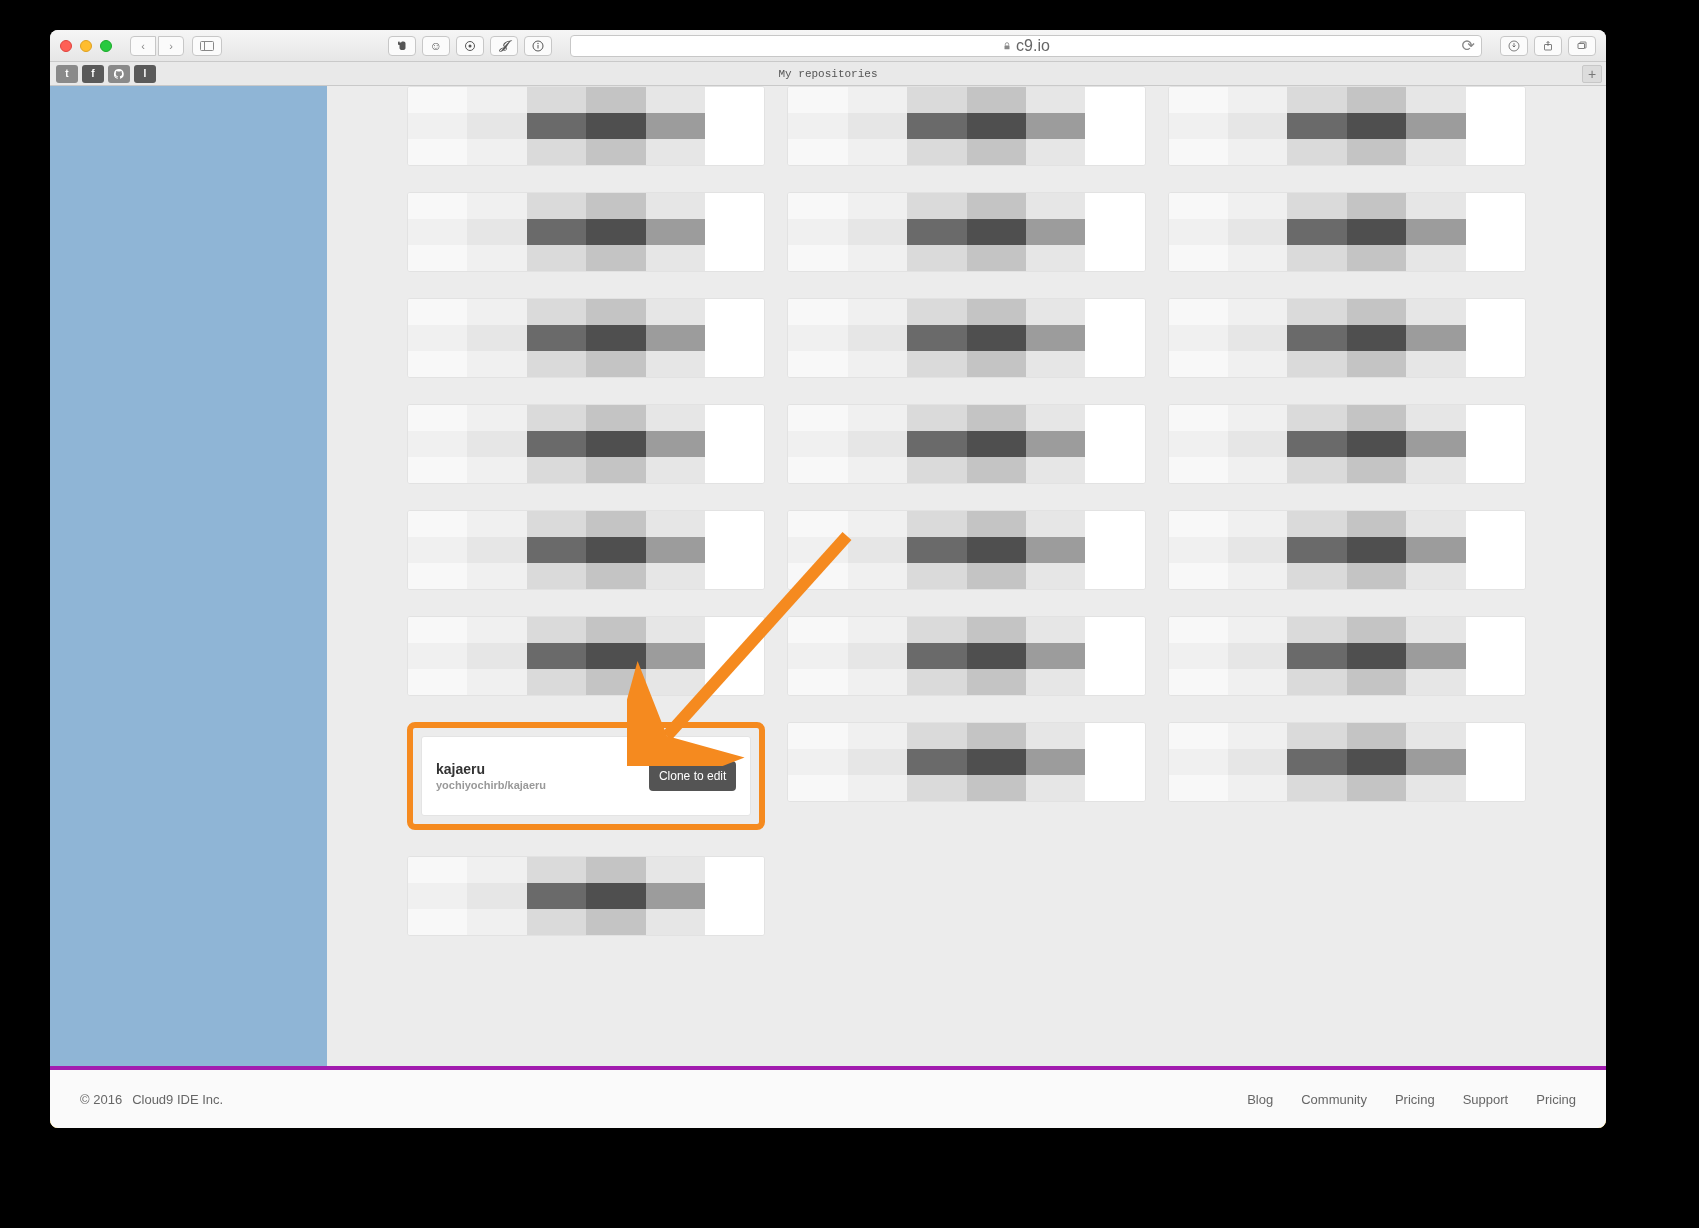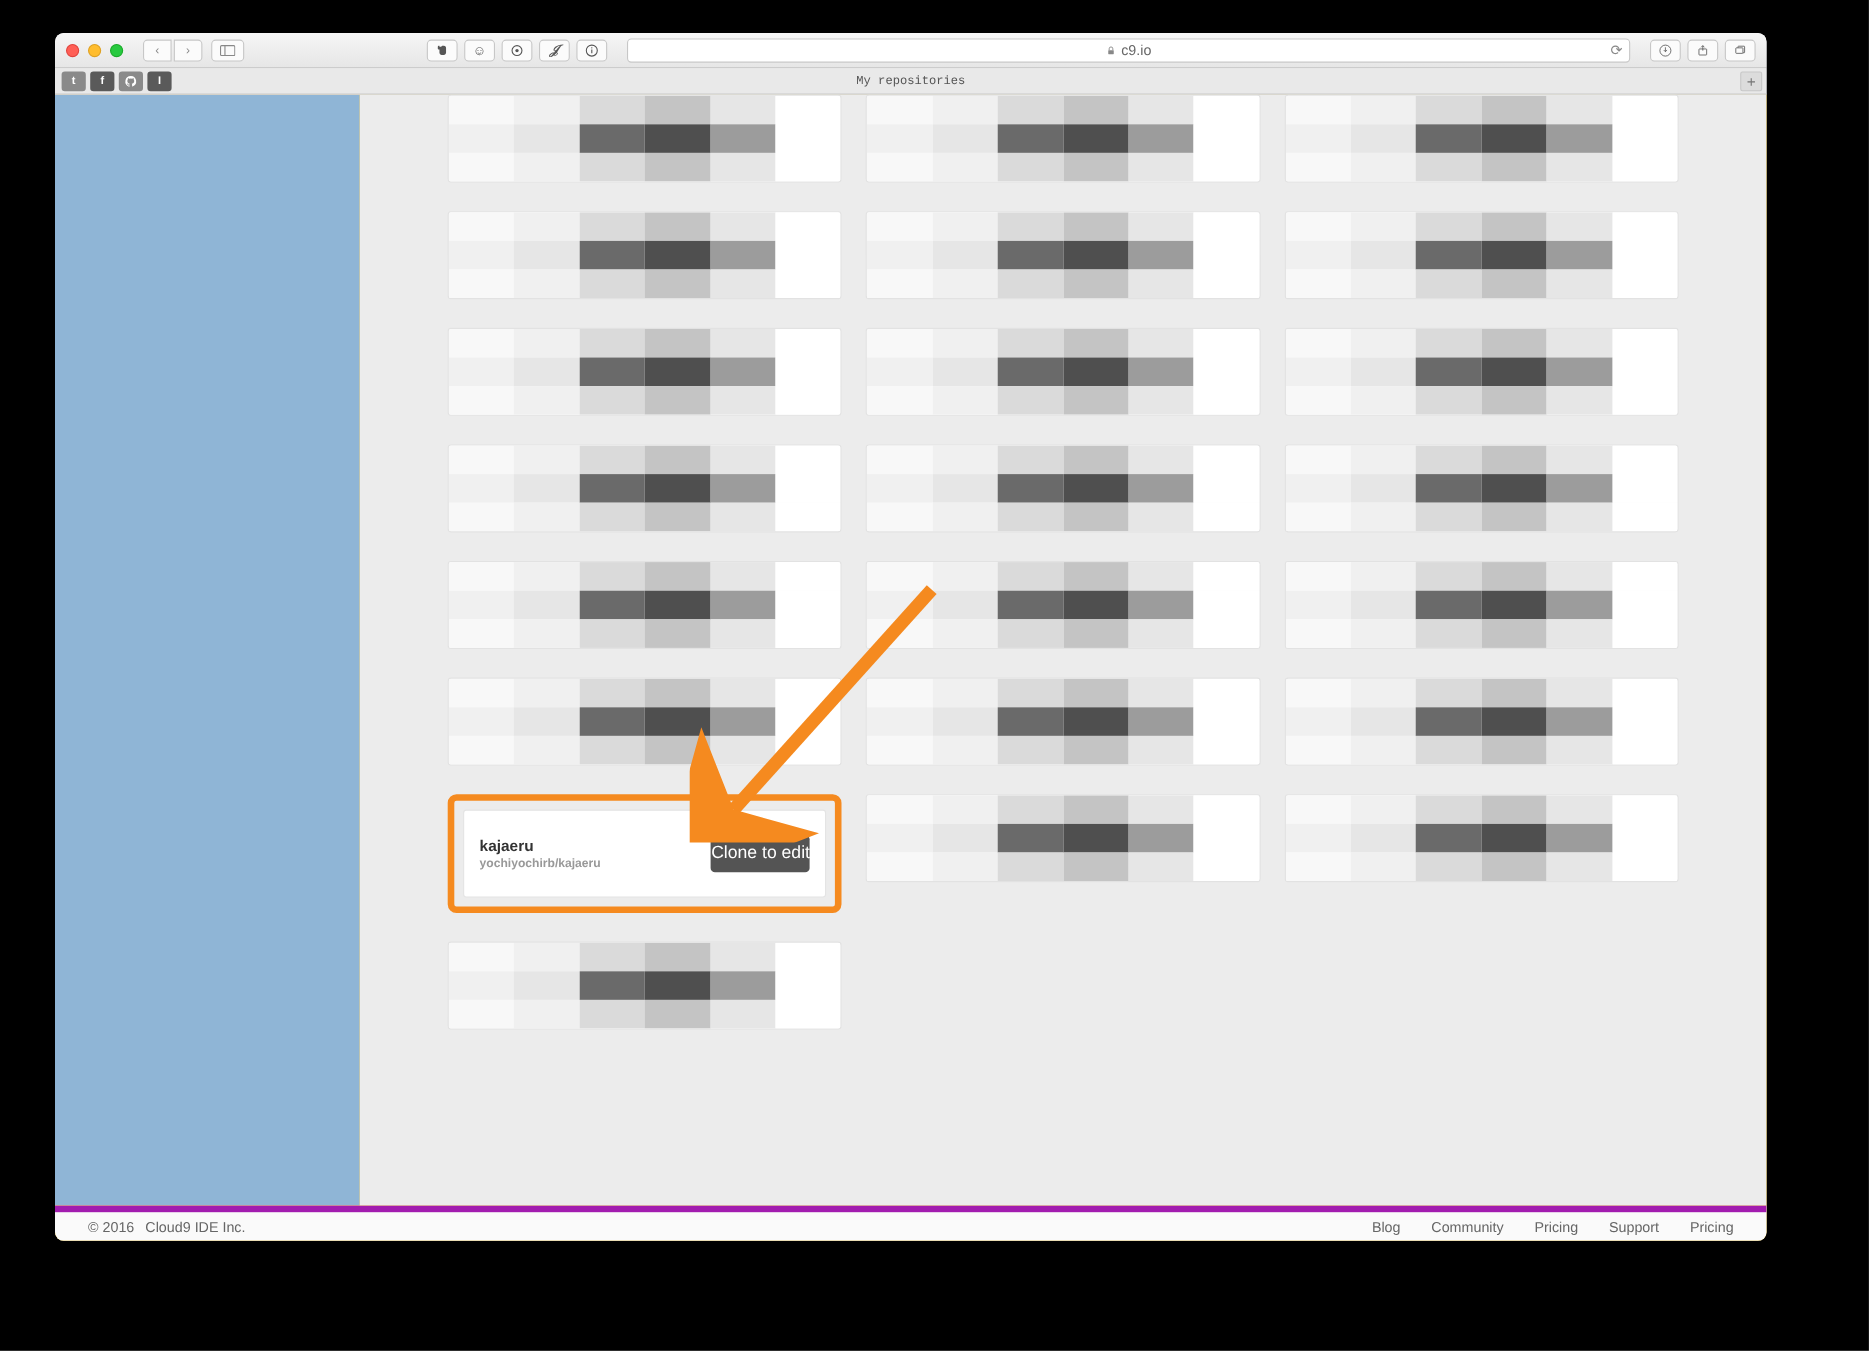--- a/index.html
+++ b/index.html
@@ -49,21 +49,21 @@
 .navbtn:last-child{border-top-left-radius:0;border-bottom-left-radius:0;}
 .toolbar-gap{flex:0 0 150px;}
 .ext-icons{display:flex;gap:6px;}
 .ext-icon{
   width:28px;height:20px;background:#fbfbfb;border:1px solid #c7c7c7;border-radius:4px;
   display:flex;align-items:center;justify-content:center;font-size:12px;color:#555;
 }
 .url-bar{
   flex:1;height:22px;background:#fff;border:1px solid #c7c7c7;border-radius:4px;
   margin:0 10px;display:flex;align-items:center;justify-content:center;
-  font-size:13px;color:#666;gap:4px;position:relative;
+  font-size:16px;color:#666;gap:4px;position:relative;
 }
 .url-bar .reload{position:absolute;right:6px;color:#888;}
 .right-icons{display:flex;gap:6px;}
 
 
 .favbar{
   height:24px;background:#e9e9e9;border-bottom:1px solid #c9c9c9;
   display:flex;align-items:center;padding:0 6px;gap:4px;position:relative;
 }
 .favicon{
@@ -118,32 +118,32 @@
   border:1px solid #e4e4e4;
 }
 .highlight-box{
   border:6px solid #f58a1f;border-radius:8px;
   padding:8px;
 }
 .repo-name{font-weight:600;color:#333;font-size:14px;}
 .repo-path{color:#999;font-size:11px;margin-top:2px;font-weight:bold;}
 .clone-btn{
   margin-left:auto;background:#545454;color:#fff;border:none;
-  padding:8px 0;border-radius:4px;font-size:16px;cursor:pointer;
+  padding:8px 10px;border-radius:4px;font-size:12px;cursor:pointer;
 }
 
 
 .arrow{
   position:absolute;pointer-events:none;
   left:300px;top:430px;width:250px;height:250px;
 }
 
 
 .footer{
-  height:32px;background:#fafafa;border-top:6px solid #a21caf;
+  height:62px;background:#fafafa;border-top:4px solid #a21caf;
   display:flex;align-items:center;padding:0 30px;font-size:13px;color:#666;
 }
 .footer .links{margin-left:auto;display:flex;gap:28px;}
 .footer .links span{color:#666;}
 </style>
 </head>
 <body>
 
 <div class="window">
 

